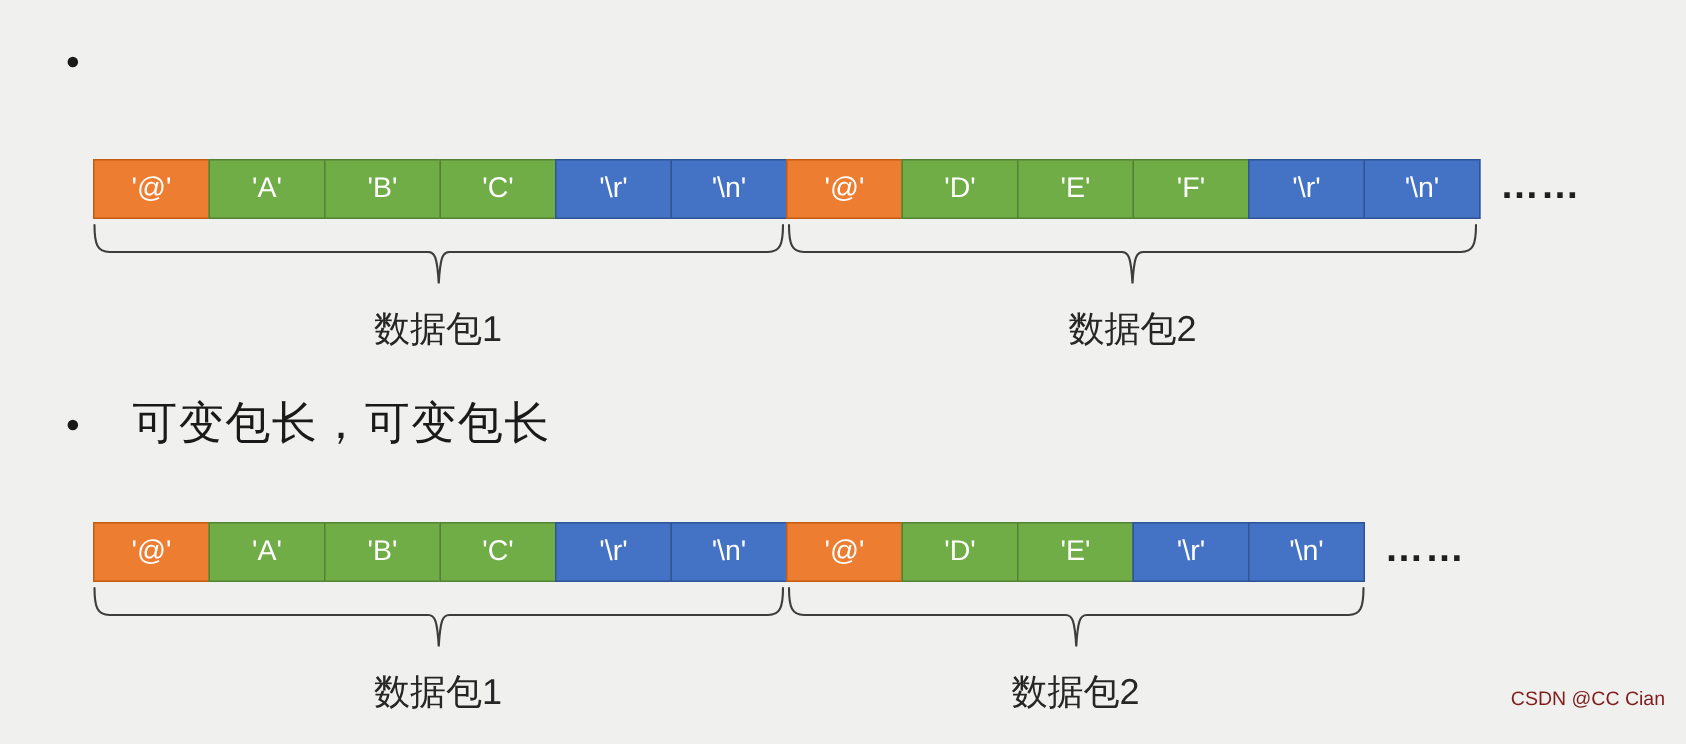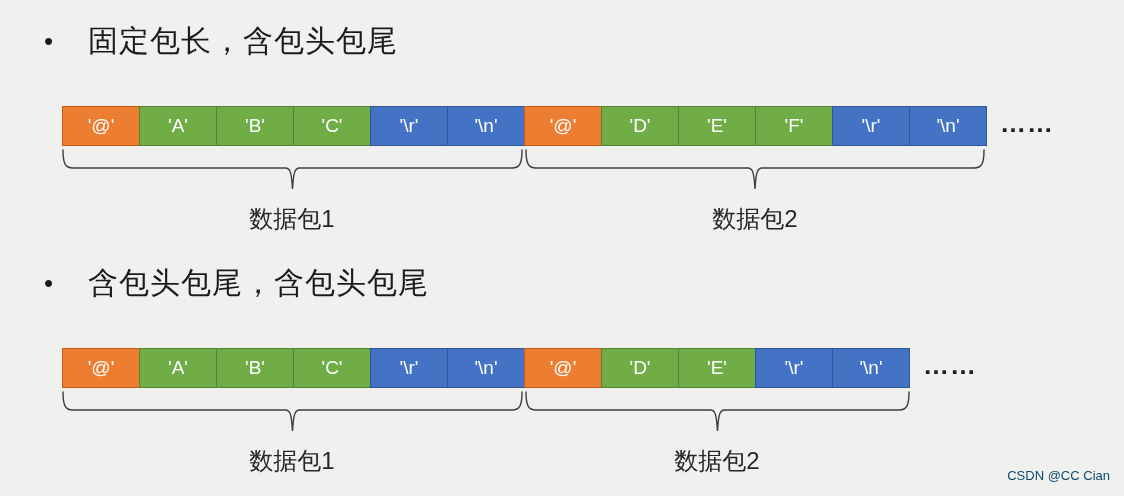--- a/index.html
+++ b/index.html
@@ -41,32 +41,31 @@
   #brace-2b{left:525px;top:391px;width:385px;height:44px;}
   .packet-label{
     position:absolute;transform:translateX(-50%);
     color:#262626;font-size:24px;white-space:nowrap;
   }
   #label-1a{left:292px;top:203px;}
   #label-1b{left:755px;top:203px;}
   #label-2a{left:292px;top:445px;}
   #label-2b{left:717px;top:445px;}
   .watermark{
-    position:absolute;right:14px;bottom:13px;
-    color:#0c4a6e;font-size:13px;
+    position:absolute;right:14px;bottom:23px;
+    color:#7f1d1d;font-size:13px;
   }
 </style>
 </head>
 <body>
 
 <div class="canvas" style="background: rgb(240, 240, 239);">
 
   <div class="heading" id="heading-1">
     <span class="bullet">•</span>
-    <span>固定包长，含包头包尾</span>
   </div>
 
   <div class="row" id="row-1">
       <div class="cell" style="background: rgb(237, 125, 49); border-color: rgb(197, 90, 17);">'@'</div>
       <div class="cell" style="background: rgb(112, 173, 71); border-color: rgb(84, 130, 53);">'A'</div>
       <div class="cell" style="background: rgb(112, 173, 71); border-color: rgb(84, 130, 53);">'B'</div>
       <div class="cell" style="background: rgb(112, 173, 71); border-color: rgb(84, 130, 53);">'C'</div>
       <div class="cell" style="background: rgb(68, 114, 196); border-color: rgb(47, 85, 151);">'\r'</div>
       <div class="cell" style="background: rgb(68, 114, 196); border-color: rgb(47, 85, 151);">'\n'</div>
       <div class="cell" style="background: rgb(237, 125, 49); border-color: rgb(197, 90, 17);">'@'</div>
@@ -82,21 +81,21 @@
       <path d="M 1 1 C 1 14 3 19 11 19 L 223.5 19 C 228 19 229.5 23 230.5 40 C 231.5 23 233 19 237.5 19 L 450 19 C 458 19 460 14 460 1" fill="none" stroke="#3d3d3d" stroke-width="1.4" stroke-linecap="round"></path>
     </svg>
   <svg class="brace" id="brace-1b" viewBox="0 0 460 44">
       <path d="M 1 1 C 1 14 3 19 11 19 L 223 19 C 227.5 19 229 23 230 40 C 231 23 232.5 19 237 19 L 449 19 C 457 19 459 14 459 1" fill="none" stroke="#3d3d3d" stroke-width="1.4" stroke-linecap="round"></path>
     </svg>
   <div class="packet-label" id="label-1a">数据包1</div>
   <div class="packet-label" id="label-1b">数据包2</div>
 
   <div class="heading" id="heading-2">
     <span class="bullet">•</span>
-    <span>含包头包尾，含包头包尾</span>
+    <span>可变包长，可变包长</span>
   </div>
 
   <div class="row" id="row-2">
       <div class="cell" style="background: rgb(237, 125, 49); border-color: rgb(197, 90, 17);">'@'</div>
       <div class="cell" style="background: rgb(112, 173, 71); border-color: rgb(84, 130, 53);">'A'</div>
       <div class="cell" style="background: rgb(112, 173, 71); border-color: rgb(84, 130, 53);">'B'</div>
       <div class="cell" style="background: rgb(112, 173, 71); border-color: rgb(84, 130, 53);">'C'</div>
       <div class="cell" style="background: rgb(68, 114, 196); border-color: rgb(47, 85, 151);">'\r'</div>
       <div class="cell" style="background: rgb(68, 114, 196); border-color: rgb(47, 85, 151);">'\n'</div>
       <div class="cell" style="background: rgb(237, 125, 49); border-color: rgb(197, 90, 17);">'@'</div>

